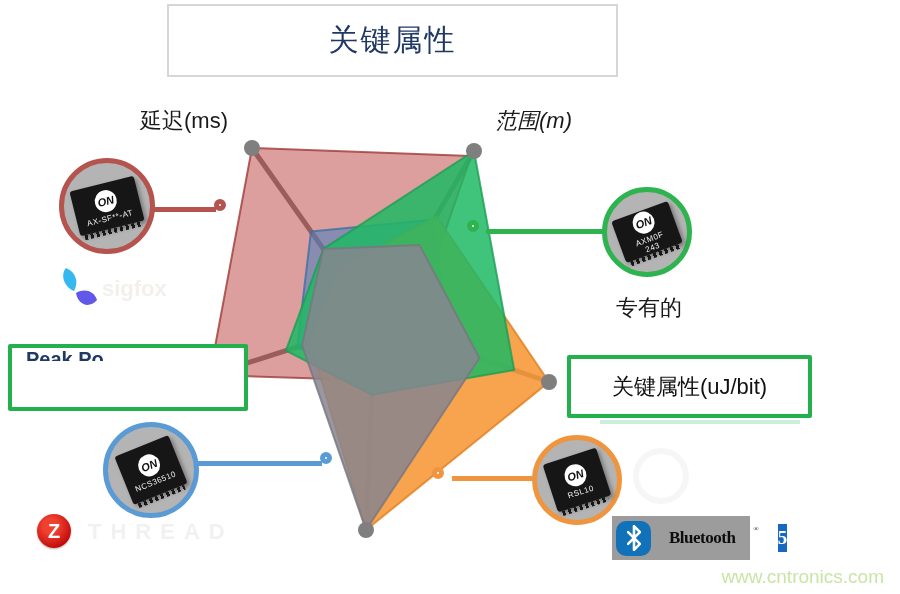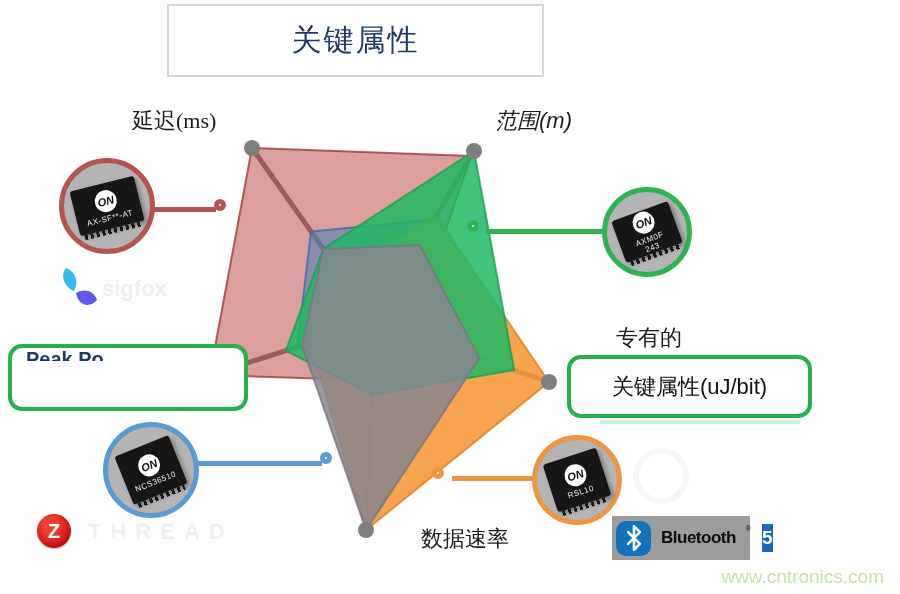--- a/index.html
+++ b/index.html
@@ -5,36 +5,36 @@
   * { margin:0; padding:0; box-sizing:border-box; }
   html,body { width:900px; height:594px; }
   body {
     position:relative; background:#ffffff; overflow:hidden;
     font-family:"Liberation Sans","DejaVu Sans",sans-serif; color:#1a1a1a;
   }
   .abs { position:absolute; }
 
   
   .title-box {
-    left:167px; top:4px; width:377px; height:73px;
+    left:167px; top:4px; width:451px; height:73px;
     background:#fff; border:2px solid #d6d6d6; z-index:2;
     display:flex; align-items:center; justify-content:center;
   }
   .title-box span { color:#1f3864; font-size:30px; letter-spacing:2px; }
 
   
   .axis-label { font-size:22px; color:#1a1a1a; z-index:2; }
-  .lbl-latency { left:132px; top:106px;font-family:Liberation Serif, serif; }
+  .lbl-latency { left:140px; top:106px; }
   .lbl-range  { left:495px; top:106px;font-style:italic; }
-  .lbl-proprietary { left:616px; top:293px;margin-top:30px; }
+  .lbl-proprietary { left:616px; top:293px; }
   .lbl-datarate { left:405px; top:525px; width:120px; text-align:center; line-height:27px; }
 
   
   .green-box {
-    background:#fff; border:4px solid #22b14c; border-radius:14px; z-index:3;
+    background:#fff; border:4px solid #22b14c; border-radius:2px; z-index:3;
     display:flex; align-items:center; justify-content:center; overflow:hidden;
   }
   .green-box span.cn { font-size:22px; color:#111; }
   .box-peak { left:8px; top:344px; width:240px; height:67px; }
   .box-energy { left:567px; top:355px; width:245px; height:63px; }
   .hidden-en {
     position:absolute; top:1px; left:14px; height:12px; overflow:hidden;
     font-size:20px; font-weight:bold; color:#1f3864; line-height:20px;
   }
   .green-underline { left:600px; top:420px; width:200px; height:4px; background:#cdeedd; z-index:1; }
@@ -86,21 +86,21 @@
     display:flex; align-items:center; justify-content:center; z-index:2;
     box-shadow:0 1px 2px rgba(0,0,0,.3);
   }
   .zigbee-logo span { color:#fff; font-size:20px; font-weight:bold; }
   .thread-text { left:88px; top:519px; font-size:22px; letter-spacing:9px; color:#f1f1f1; font-weight:bold; z-index:0; }
   .faint-seal { left:633px; top:448px; width:56px; height:56px; border-radius:50%;
     border:6px solid rgba(190,190,190,.14); z-index:0; }
 
   .bt-logo {
     left:612px; top:516px; width:138px; height:44px; background:#9c9c9c; z-index:2;
-    display:flex; align-items:center; padding:0 4px; gap:10px;
+    display:flex; align-items:center; padding:0 4px; gap:18px;font-family:Liberation Serif, serif;
   }
   .bt-rune {
     width:35px; height:35px; background:#1272b9; border-radius:10px;
     display:flex; align-items:center; justify-content:center; flex:0 0 auto;
   }
   .bt-word { color:#0d0d0d; font-size:17px; font-weight:bold; letter-spacing:-.5px; }
   .bt-reg { color:#0d0d0d; font-size:7px; align-self:flex-start; margin-top:9px; }
   .bt-five {
     width:25px; height:28px; background:#1668c0; color:#fff; font-weight:bold; font-size:19px;
     display:flex; align-items:center; justify-content:center; margin-left:1px;
@@ -132,21 +132,20 @@
   </svg>
 
 <div class="abs title-box">
   <span>关键属性</span>
 </div>
 
 <div class="abs axis-label lbl-latency">延迟(ms)</div>
 <div class="abs axis-label lbl-range">范围(m)</div>
 <div class="abs axis-label lbl-proprietary">专有的</div>
 <div class="abs axis-label lbl-datarate">
-  <div>数据速率</div>
 </div>
 
 <div class="abs green-box box-peak">
   <span class="hidden-en">Peak Po</span>
 </div>
 <div class="abs green-box box-energy">
   <span class="cn">关键属性(uJ/bit)</span>
 </div>
 <div class="abs green-underline"></div>
 

